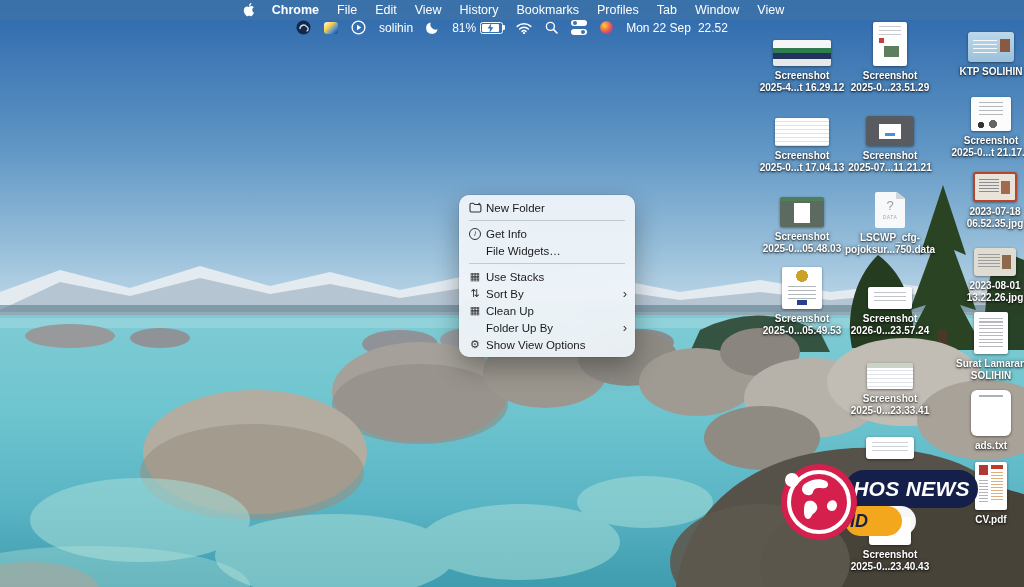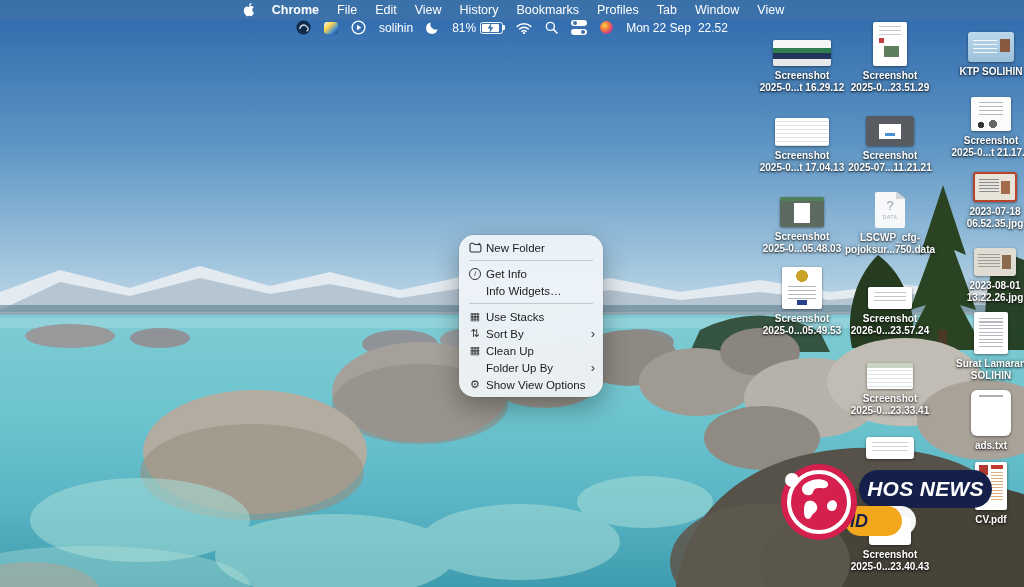--- a/index.html
+++ b/index.html
@@ -86,35 +86,35 @@
 
   .p-a1{left:759px;top:40px}.p-b1{left:847px;top:22px}.p-c1{left:948px;top:32px}
   .p-a2{left:759px;top:118px}.p-b2{left:847px;top:116px}.p-c2{left:948px;top:97px}
   .p-a3{left:759px;top:197px}.p-b3{left:847px;top:192px}.p-c3{left:952px;top:172px}
   .p-a4{left:759px;top:267px}.p-b4{left:847px;top:287px}.p-c4{left:952px;top:248px}
   .p-b5{left:847px;top:363px}.p-c5{left:948px;top:312px}
   .p-b6{left:847px;top:437px}.p-c6{left:948px;top:390px}
   .p-c7{left:948px;top:462px}.p-b7{left:847px;top:517px}
 
   
-  .ctxmenu{position:absolute;left:459px;top:195px;width:144px;z-index:30;
-    background:rgba(239,244,249,.94);border-radius:15px;padding:4px 0;
-    box-shadow:0 10px 26px rgba(0,0,0,.32),0 0 0 .5px rgba(0,0,0,.14);backdrop-filter:blur(12px);margin-top:40px;}
+  .ctxmenu{position:absolute;left:459px;top:195px;width:176px;z-index:30;
+    background:rgba(239,244,249,.94);border-radius:10px;padding:4px 0;
+    box-shadow:0 10px 26px rgba(0,0,0,.32),0 0 0 .5px rgba(0,0,0,.14);backdrop-filter:blur(12px);}
   .mi{display:flex;align-items:center;height:17px;padding:0 8px;font-size:11.5px;color:#1b1b1d;}
   .mi-ic{width:16px;display:flex;justify-content:center;align-items:center;margin-right:3px;
     font-size:11px;color:#333;flex:none;}
   .ic-info{width:10px;height:10px;border:1px solid #333;border-radius:50%;display:flex;align-items:center;
     justify-content:center;font-size:7.5px;font-style:italic;line-height:1;}
   .mi-lb{flex:1;white-space:nowrap;}
   .mi-sub{font-size:13px;color:#333;line-height:1;}
   .sep{height:1px;background:rgba(60,60,70,.22);margin:4px 10px;}
 
   
   .watermark{position:absolute;left:775px;top:458px;width:215px;height:88px;z-index:20;}
-  .wm-navy{position:absolute;left:84px;top:12px;width:133px;height:38px;border-radius:19px;
+  .wm-navy{position:absolute;left:70px;top:12px;width:133px;height:38px;border-radius:19px;
     background:#15204a;display:flex;align-items:center;justify-content:center;text-align:right;}
   .wm-title{color:#fff;font-weight:bold;font-style:italic;font-size:21px;letter-spacing:.3px;white-space:nowrap;}
   .wm-white{position:absolute;left:73px;top:48px;width:68px;height:30px;border-radius:15px;background:rgba(255,255,255,.96);}
   .wm-yellow{position:absolute;left:70px;top:48px;width:57px;height:30px;border-radius:15px;
     background:#f3a71d;display:flex;align-items:center;}
   .wm-domain{color:#15204a;font-weight:bold;font-style:italic;font-size:18px;}
   .wm-globe{position:absolute;left:3px;top:3px;}
 </style>
 </head>
 <body>
@@ -255,21 +255,21 @@
         <span>Mon 22 Sep</span>
         <span>22.52</span>
       </span>
     </div>
   </header>
 
   <div class="di p-a1">
     <div class="t t-browser"></div>
     <div class="lbl">
         <div>Screenshot</div>
-        <div>2025-0...t 16.29.12</div>
+        <div>2025-4...t 16.29.12</div>
       </div>
   </div>
   <div class="di p-b1">
     <div class="t t-pagetall"></div>
     <div class="lbl">
         <div>Screenshot</div>
         <div>2025-0...23.51.29</div>
       </div>
   </div>
   <div class="di p-c1">
@@ -411,21 +411,21 @@
     </div>
     <div class="sep"></div>
     <div class="mi">
       <span class="mi-ic">
           <span class="ic-info">i</span>
         </span>
       <span class="mi-lb">Get Info</span>
     </div>
     <div class="mi">
       <span class="mi-ic"></span>
-      <span class="mi-lb">Info Widgets…</span>
+      <span class="mi-lb">File Widgets…</span>
     </div>
     <div class="sep"></div>
     <div class="mi">
       <span class="mi-ic">▦</span>
       <span class="mi-lb">Use Stacks</span>
     </div>
     <div class="mi">
       <span class="mi-ic">⇅</span>
       <span class="mi-lb">Sort By</span>
       <span class="mi-sub">›</span>

